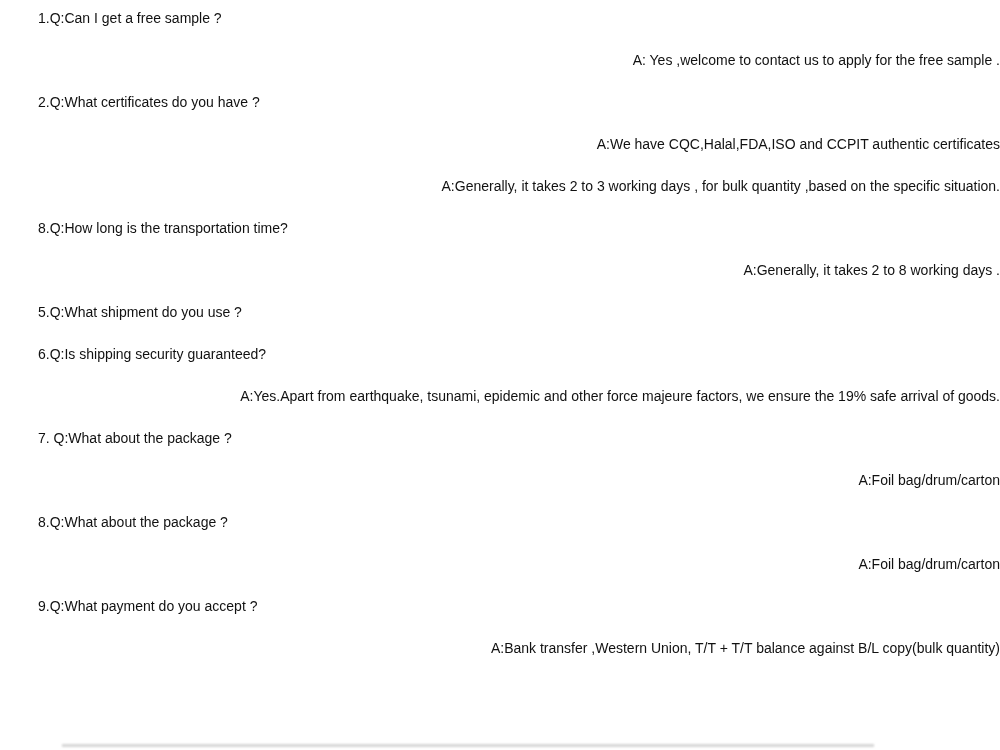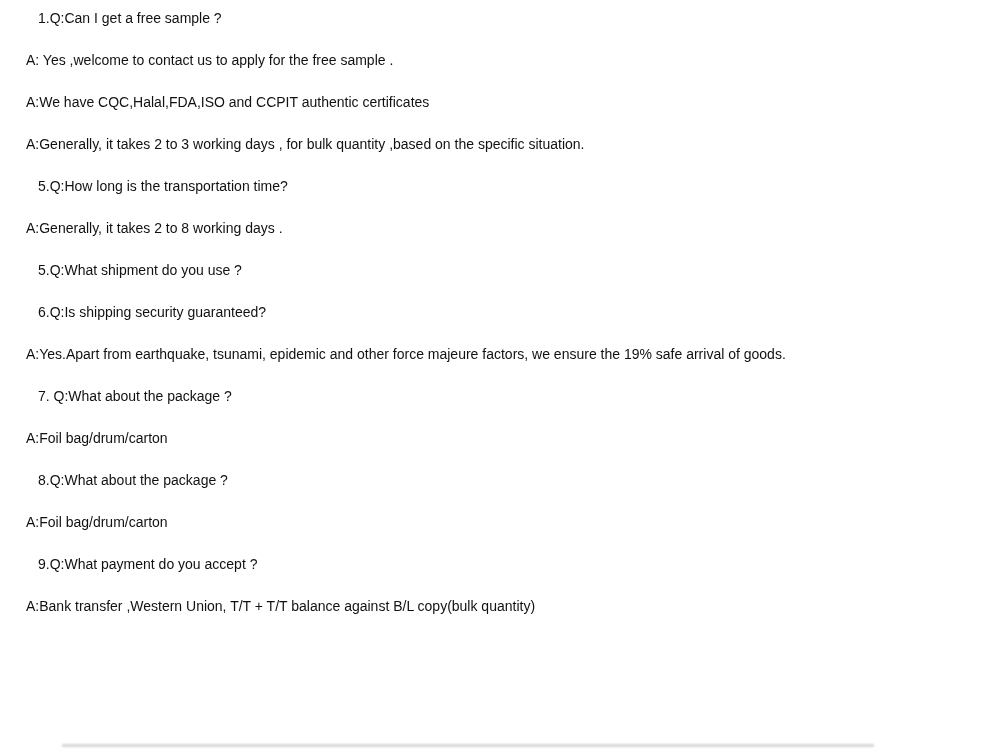--- a/index.html
+++ b/index.html
@@ -19,21 +19,21 @@
     margin-top: -3px;
     color: #111111;
     font-size: 14px;
   }
   .q-line, .a-line {
     height: 42px;
     line-height: 42px;
     white-space: pre;
   }
   .q-line { padding-left: 38px; }
-  .a-line { padding-left: 26px; }
+  .a-line { padding-left: 51px; text-align: right; }
   .cutoff-line {
     position: absolute;
     left: 62px;
     top: 744px;
     width: 812px;
     height: 3px;
     background: #d6d6d6;
     filter: blur(1px);
   }
 </style>
@@ -41,29 +41,30 @@
 <body>
 
 <div class="doc">
 
   <div class="qa-item">
     <div class="q-line">1.Q:Can I get a free sample ?</div>
     <div class="a-line">A: Yes ,welcome to contact us to apply for the free sample .</div>
   </div>
 
   <div class="qa-item">
+    <div class="q-line">2.Q:What certificates do you have ?</div>
     <div class="a-line">A:We have CQC,Halal,FDA,ISO and CCPIT authentic certificates</div>
   </div>
 
   <div class="qa-item">
     <div class="a-line">A:Generally, it takes 2 to 3 working days , for bulk quantity ,based on the specific situation.</div>
   </div>
 
   <div class="qa-item">
-    <div class="q-line">5.Q:How long is the transportation time?</div>
+    <div class="q-line">8.Q:How long is the transportation time?</div>
     <div class="a-line">A:Generally, it takes 2 to 8 working days .</div>
   </div>
 
   <div class="qa-item">
     <div class="q-line">5.Q:What shipment do you use ?</div>
   </div>
 
   <div class="qa-item">
     <div class="q-line">6.Q:Is shipping security guaranteed?</div>
     <div class="a-line">A:Yes.Apart from earthquake, tsunami, epidemic and other force majeure factors, we ensure the 19% safe arrival of goods.</div>

